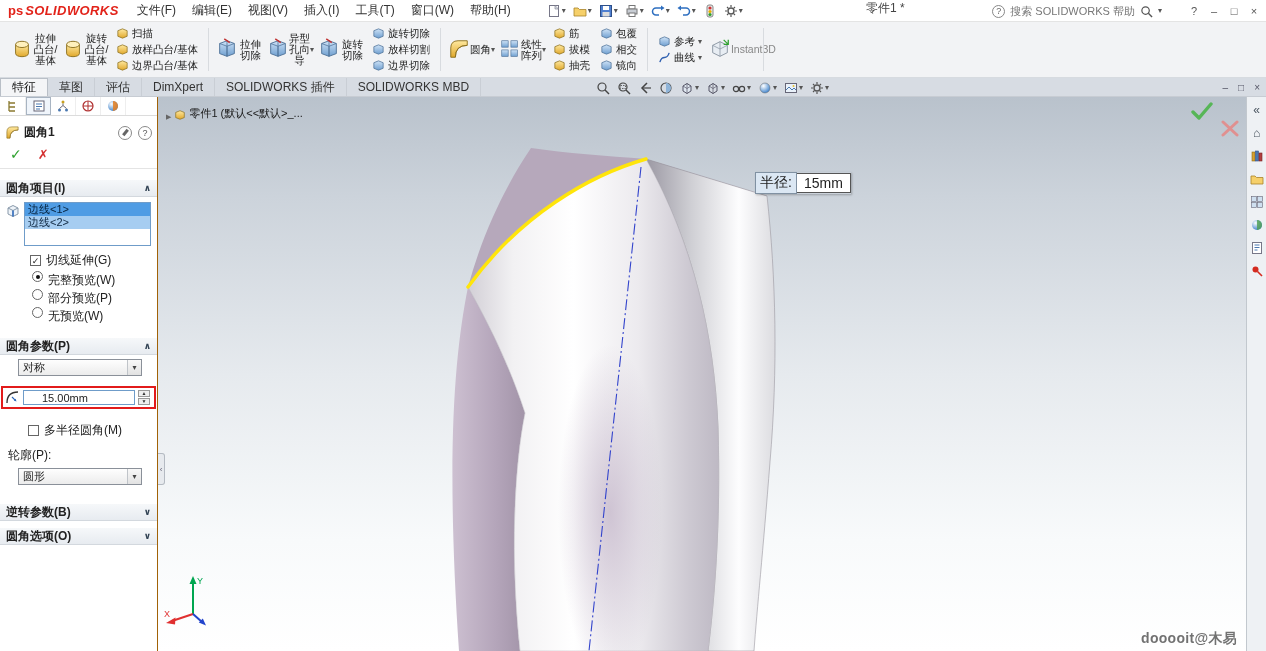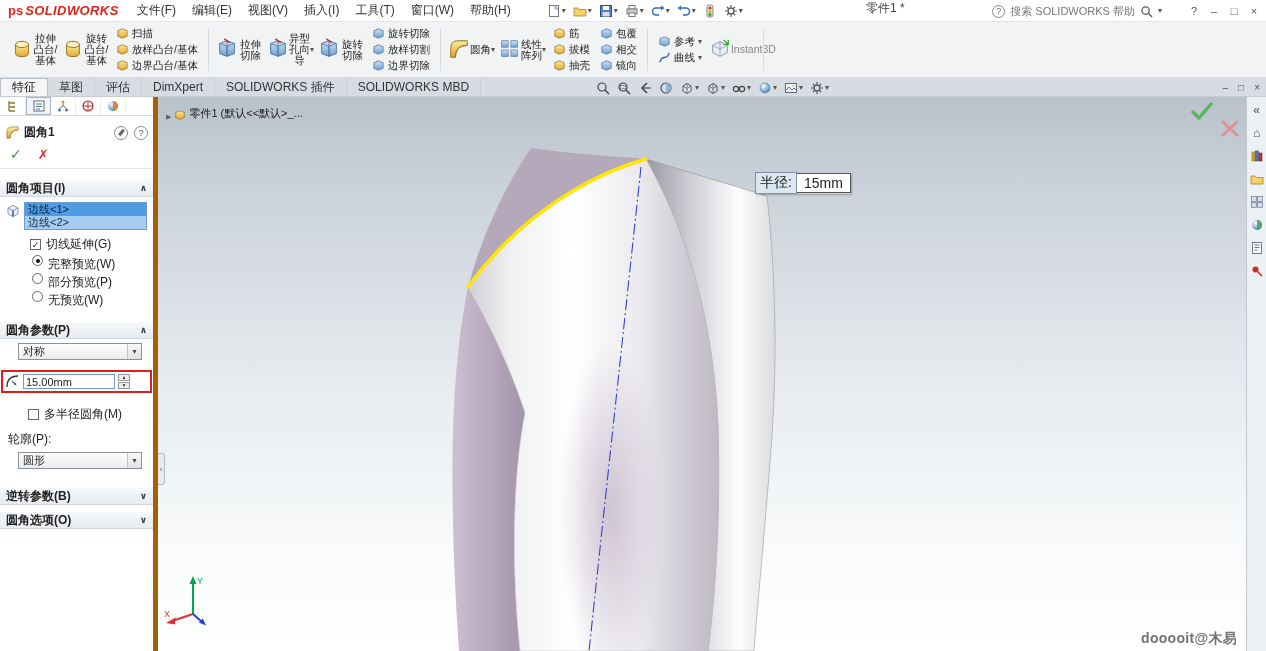--- a/index.html
+++ b/index.html
@@ -36,54 +36,54 @@
 
 #tabstrip{height:19px;background:#d7dce3;display:flex;align-items:stretch;position:relative;border-bottom:1px solid #c7ccd3;z-index:9}
 .tab{padding:0 11px;display:flex;align-items:center;color:#333;border-right:1px solid #c9ced5}
 .tab.active{background:#f4f5f7;border:1px solid #b9bfc7;border-bottom:none;color:#111}
 .headsup{position:absolute;left:596px;top:0;height:19px;display:flex;align-items:center;gap:7px}
 .hu-btn{display:flex;align-items:center;gap:1px}
 .hu-btn svg{width:14px;height:14px}
 .doc-ctrls{position:absolute;right:6px;top:0;height:19px;display:flex;align-items:center;gap:10px;color:#556;font-size:10px}
 
 #main{display:flex;height:554px;position:relative}
-#pm-panel{width:158px;background:#fff;border-right:5px solid #a16207;display:flex;flex-direction:column}
+#pm-panel{width:158px;background:#fff;border-right:1px solid #a16207;display:flex;flex-direction:column}
 .pm-tabs{height:19px;display:flex;align-items:stretch;border-bottom:1px solid #dcdcdc;padding-left:1px;flex:none}
 .pm-tab{width:25px;display:flex;align-items:center;justify-content:center;border-right:1px solid #eee}
 .pm-tab.active{background:#f0f5fb;border:1px solid #a8b4c2}
 .pm-tab svg{width:14px;height:14px}
 .pm-header{display:flex;align-items:center;gap:4px;padding:8px 5px 3px}
 .pm-header svg{width:15px;height:15px}
 .pm-title{font-weight:bold}
 .pm-header-icons{margin-left:auto;display:flex;gap:6px}
 .circ-btn{width:14px;height:14px;border:1px solid #8a8a8a;border-radius:50%;display:flex;align-items:center;justify-content:center;font-size:9px;color:#555;position:relative}
 .pin-shape{width:3px;height:7px;background:#666;transform:rotate(40deg)}
 .pm-actions{display:flex;align-items:center;gap:16px;padding:2px 10px 6px;border-bottom:1px solid #e4e4e4}
 .ok-check{color:#2ea12e;font-size:14px;font-weight:bold}
 .cancel-x{color:#d43030;font-size:13px;font-weight:bold}
 .sec-h{display:flex;align-items:center;background:linear-gradient(#f6f8fa,#e7ebf0);border-top:1px solid #fff;border-bottom:1px solid #d3d8de;padding:2px 6px;font-weight:bold;height:18px;flex:none}
 .sec-h .chev{margin-left:auto;font-size:9px;color:#345}
 .mt10{margin-top:10px}.mt12{margin-top:12px}.mt14{margin-top:14px}.mt6{margin-top:6px}
 .edge-row{display:flex;align-items:flex-start;gap:4px;padding:5px 6px 3px}
 .edge-ico{width:14px;height:14px;margin-top:2px;flex:none}
-.edgebox{flex:1;height:28px;border:1px solid #6f9cc9;background:#fff;overflow:hidden}
+.edgebox{flex:1;height:44px;border:1px solid #6f9cc9;background:#fff;overflow:hidden}
 .edge-item{height:13px;font-size:11px;padding:0 3px;line-height:13px}
 .edge-item.sel1{background:#4f9ce4;color:#06233f}
 .edge-item.sel2{background:#a6cdf1;color:#112a44}
 .chk-row{display:flex;align-items:center;gap:5px;padding:3px 4px 2px 30px}
 .chk-row.indent2{padding-left:28px;margin-top:4px}
 .chk{width:11px;height:11px;border:1px solid #666;background:#fff;font-size:9px;line-height:10px;text-align:center;color:#222;flex:none}
 .rad-row{display:flex;gap:5px;padding:0 4px 0 32px;line-height:18px;height:18px}
 .rad{width:11px;height:11px;border:1px solid #666;border-radius:50%;position:relative;flex:none;background:#fff}
 .rad.on::after{content:"";position:absolute;left:2.5px;top:2.5px;width:4px;height:4px;border-radius:50%;background:#111}
 .pm-select{margin:4px 6px 4px 18px;width:124px;height:17px;border:1px solid #8a9099;background:linear-gradient(#fefefe,#ececec);display:flex;align-items:center;font-size:11px;padding-left:4px}
 .sel-arrow{margin-left:auto;width:14px;height:100%;border-left:1px solid #c0c4c9;display:flex;align-items:center;justify-content:center;font-size:8px;color:#444;background:linear-gradient(#f8f8f8,#e2e2e2)}
 .radius-row{display:flex;align-items:center;gap:3px;border:2px solid #e21b1b;margin:6px 1px;padding:2px 2px}
 .radius-ico{width:15px;height:15px;flex:none}
-.radius-input{width:92px;height:15px;border:1px solid #6f9cc9;font-size:11px;padding:0 2px;font-family:inherit;color:#222;background:#fff}
+.radius-input{width:112px;height:15px;border:1px solid #6f9cc9;font-size:11px;padding:0 18px;font-family:inherit;color:#222;background:#fff}
 .spinner{display:flex;flex-direction:column;width:12px;gap:1px}
 .spinner span{height:7px;border:1px solid #999;background:#eee;font-size:5px;line-height:5px;text-align:center;color:#333}
 .profile-label{padding:6px 0 0 8px}
 
 #viewport{flex:1;position:relative;overflow:hidden;background:linear-gradient(180deg,#b9c2cc 0%,#ccd3db 18%,#e6eaee 50%,#f8fafb 80%,#ffffff 100%)}
 #model{position:absolute;inset:0;width:100%;height:100%}
 .tree-ov{position:absolute;top:9px;left:8px;display:flex;align-items:flex-end;gap:3px;font-size:11px;color:#1a1a1a}
 .tree-ov .arr{font-size:7px;color:#666}
 .tree-ov svg{width:12px;height:12px}
 .confirm-ok{position:absolute;top:5px;right:33px;width:22px;height:19px}

